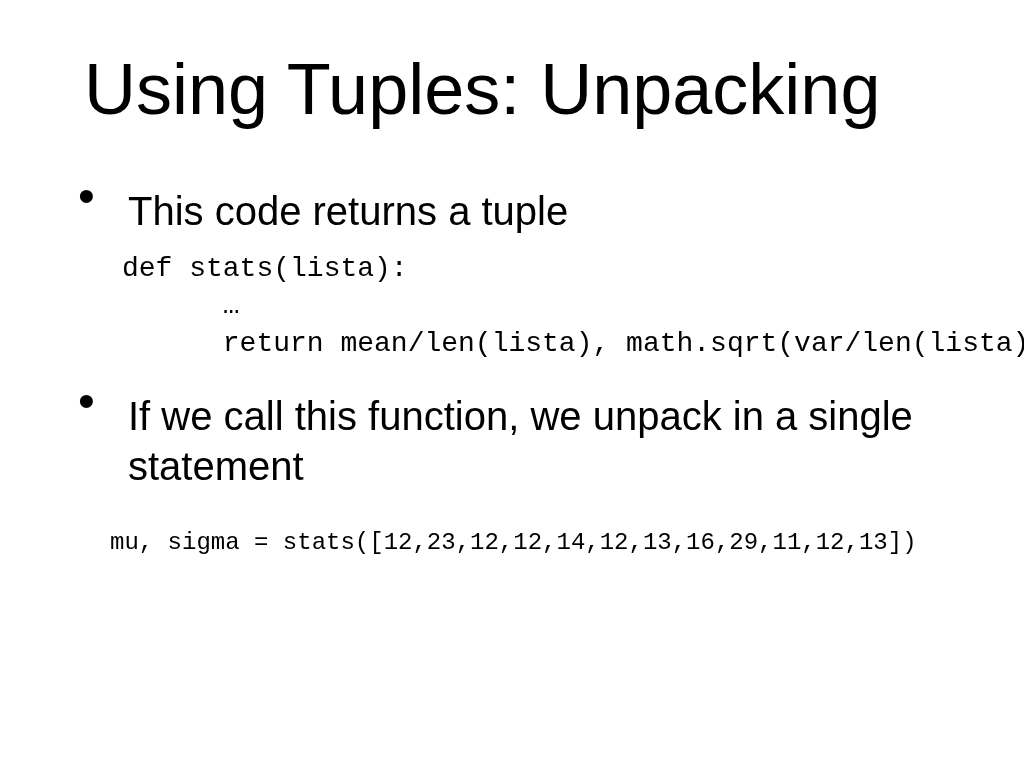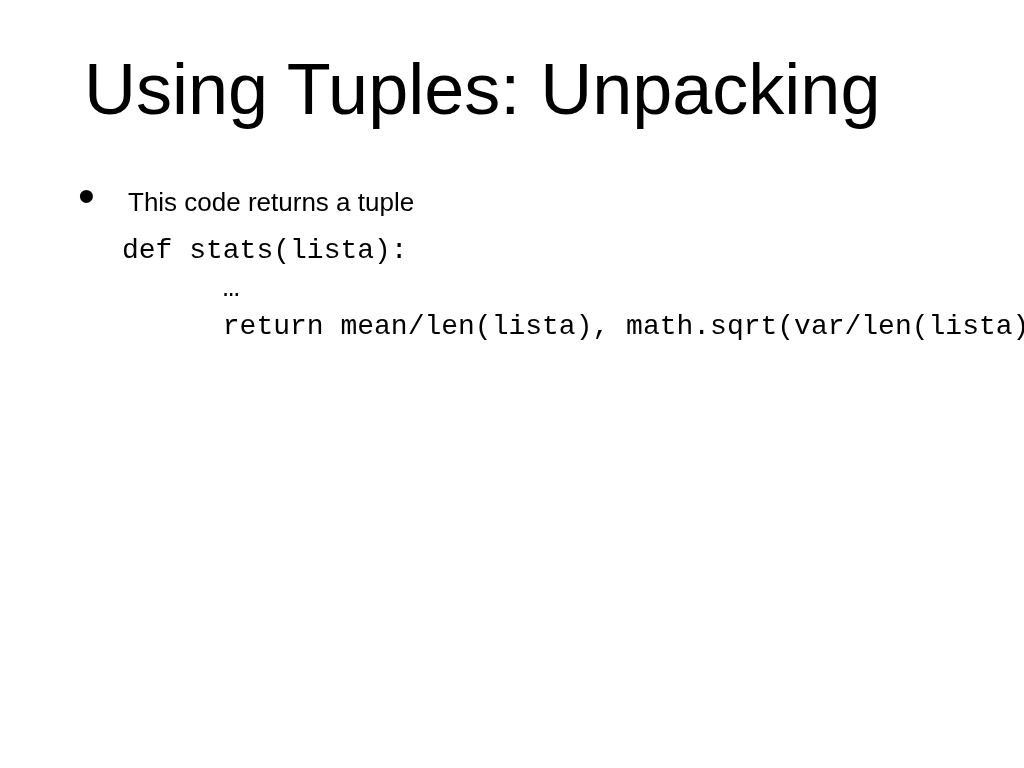--- a/index.html
+++ b/index.html
@@ -39,21 +39,21 @@
   ul.bullets > li::before {
     content: "•";
     position: absolute;
     left: 8px;
     top: -14px;
     font-size: 48px;
     line-height: 1;
     font-family: Arial, sans-serif;
   }
   .bullet-text {
-    font-size: 26px;
+    font-size: 40px;
     line-height: 1.25;
   }
   .code {
     font-family: "Courier New", Courier, monospace;
     font-size: 28px;
     white-space: pre;
     line-height: 1.35;
     margin-top: 14px;
     margin-left: -6px;
   }
@@ -75,14 +75,18 @@
 <div class="slide">
   <h1 class="title">Using Tuples: Unpacking</h1>
 
   <ul class="bullets">
     <li>
       <div class="bullet-text">This code returns a tuple</div>
       <div class="code">def stats(lista):
       …
       return mean/len(lista), math.sqrt(var/len(lista))</div>
     </li>
+    <li class="second">
+      <div class="bullet-text">If we call this function, we unpack in a single statement</div>
+      <div class="code-line2">mu, sigma = stats([12,23,12,12,14,12,13,16,29,11,12,13])</div>
+    </li>
   </ul>
 </div>
 
 </body></html>

